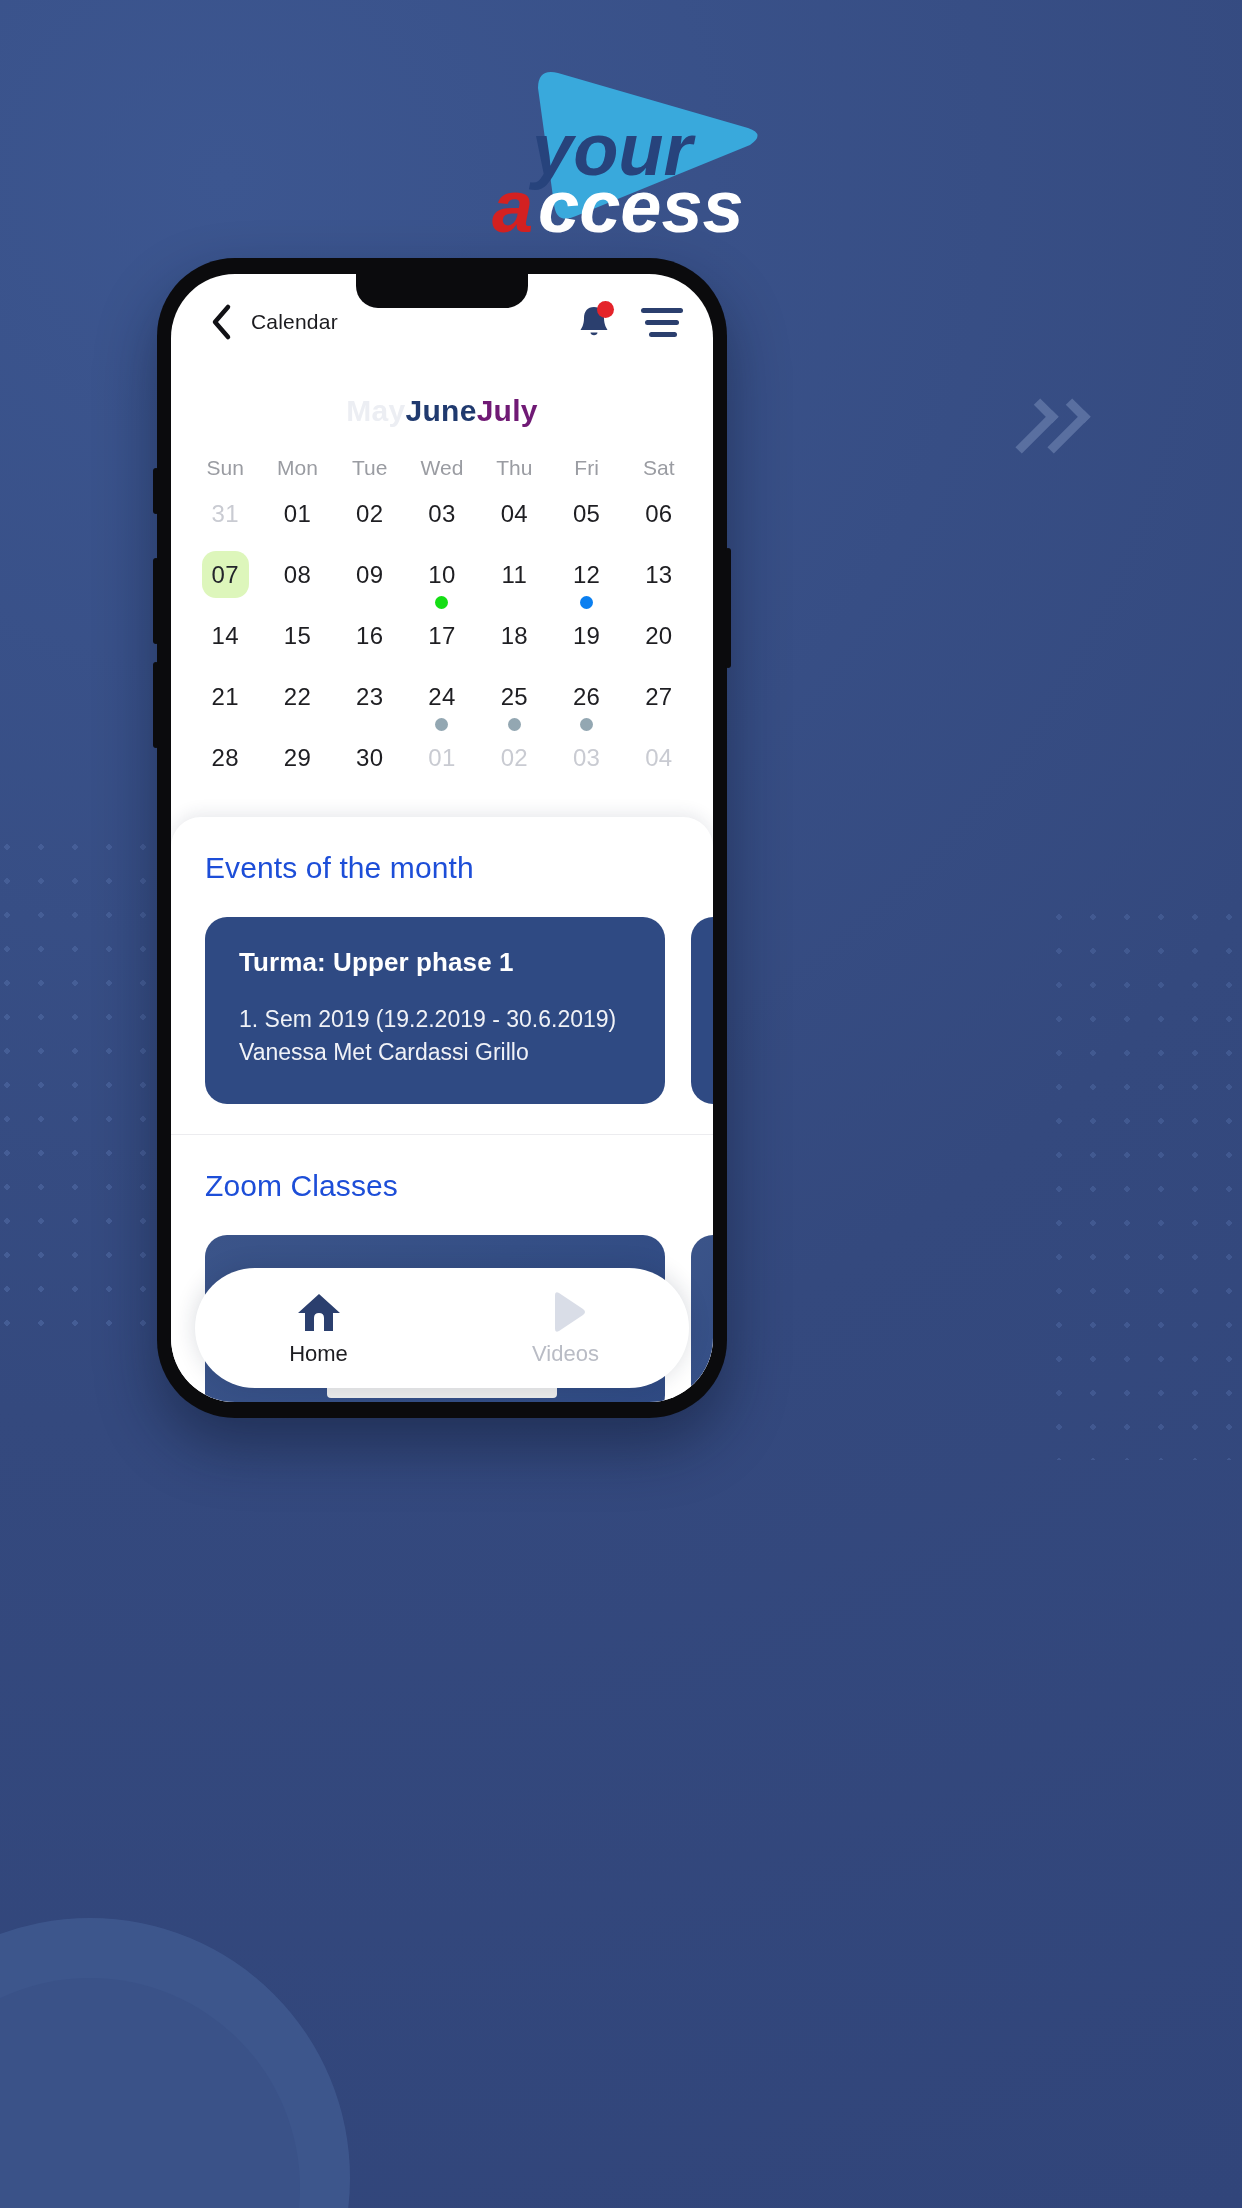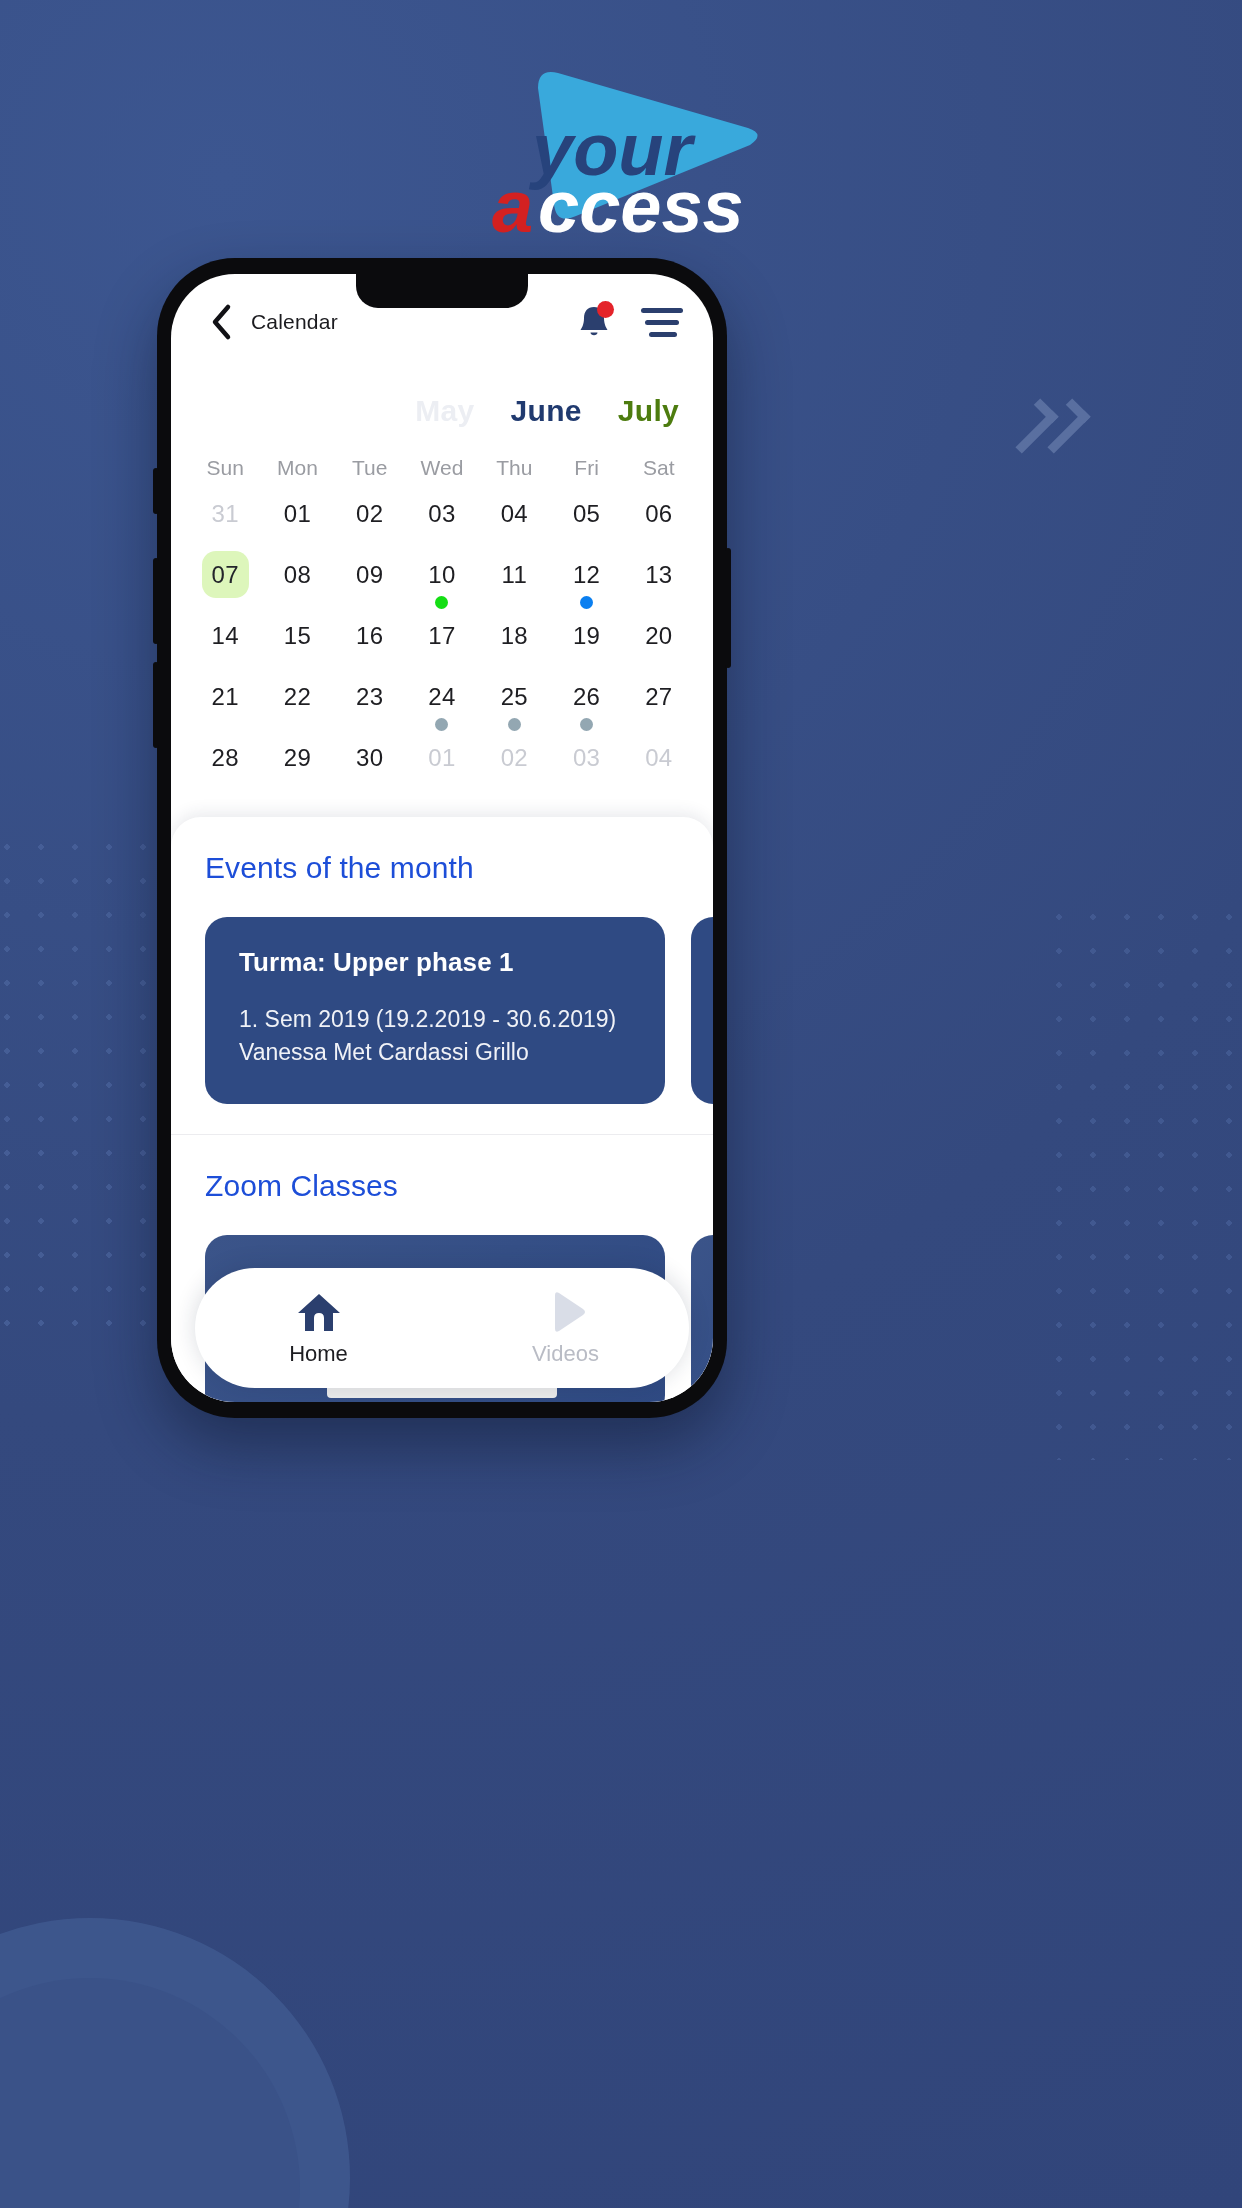--- a/index.html
+++ b/index.html
@@ -90,28 +90,27 @@
     border-radius:50%; background:#e4232a;
   }
   .hamburger { width:42px; display:flex; flex-direction:column; gap:7px; cursor:pointer; }
   .hamburger i { display:block; height:5px; border-radius:3px; background:#2b3f6e; }
   .hamburger i:nth-child(1){ width:42px; }
   .hamburger i:nth-child(2){ width:34px; margin-left:4px;}
   .hamburger i:nth-child(3){ width:28px; margin-left:8px;}
 
   
   .months {
-    display:flex; align-items:baseline; justify-content:flex-end;
+    display:flex; align-items:baseline; justify-content:center;
     padding:24px 34px 6px 34px;
-    gap:36px;
   }
   .month { font-size:30px; font-weight:700; letter-spacing:.3px; cursor:pointer; }
   .month.prev { color:#eceef3; }
   .month.cur  { color:#203a6f; }
-  .month.next { color:#4d7c0f; }
+  .month.next { color:#701a75; }
 
   
   .cal { padding:22px 18px 0 18px; }
   .cal-row { display:grid; grid-template-columns:repeat(7,1fr); }
   .dow {
     text-align:center; font-size:21px; color:#9a9ca2; font-weight:400;
     padding-bottom:10px;
   }
   .cell {
     height:61px; display:flex; flex-direction:column;

